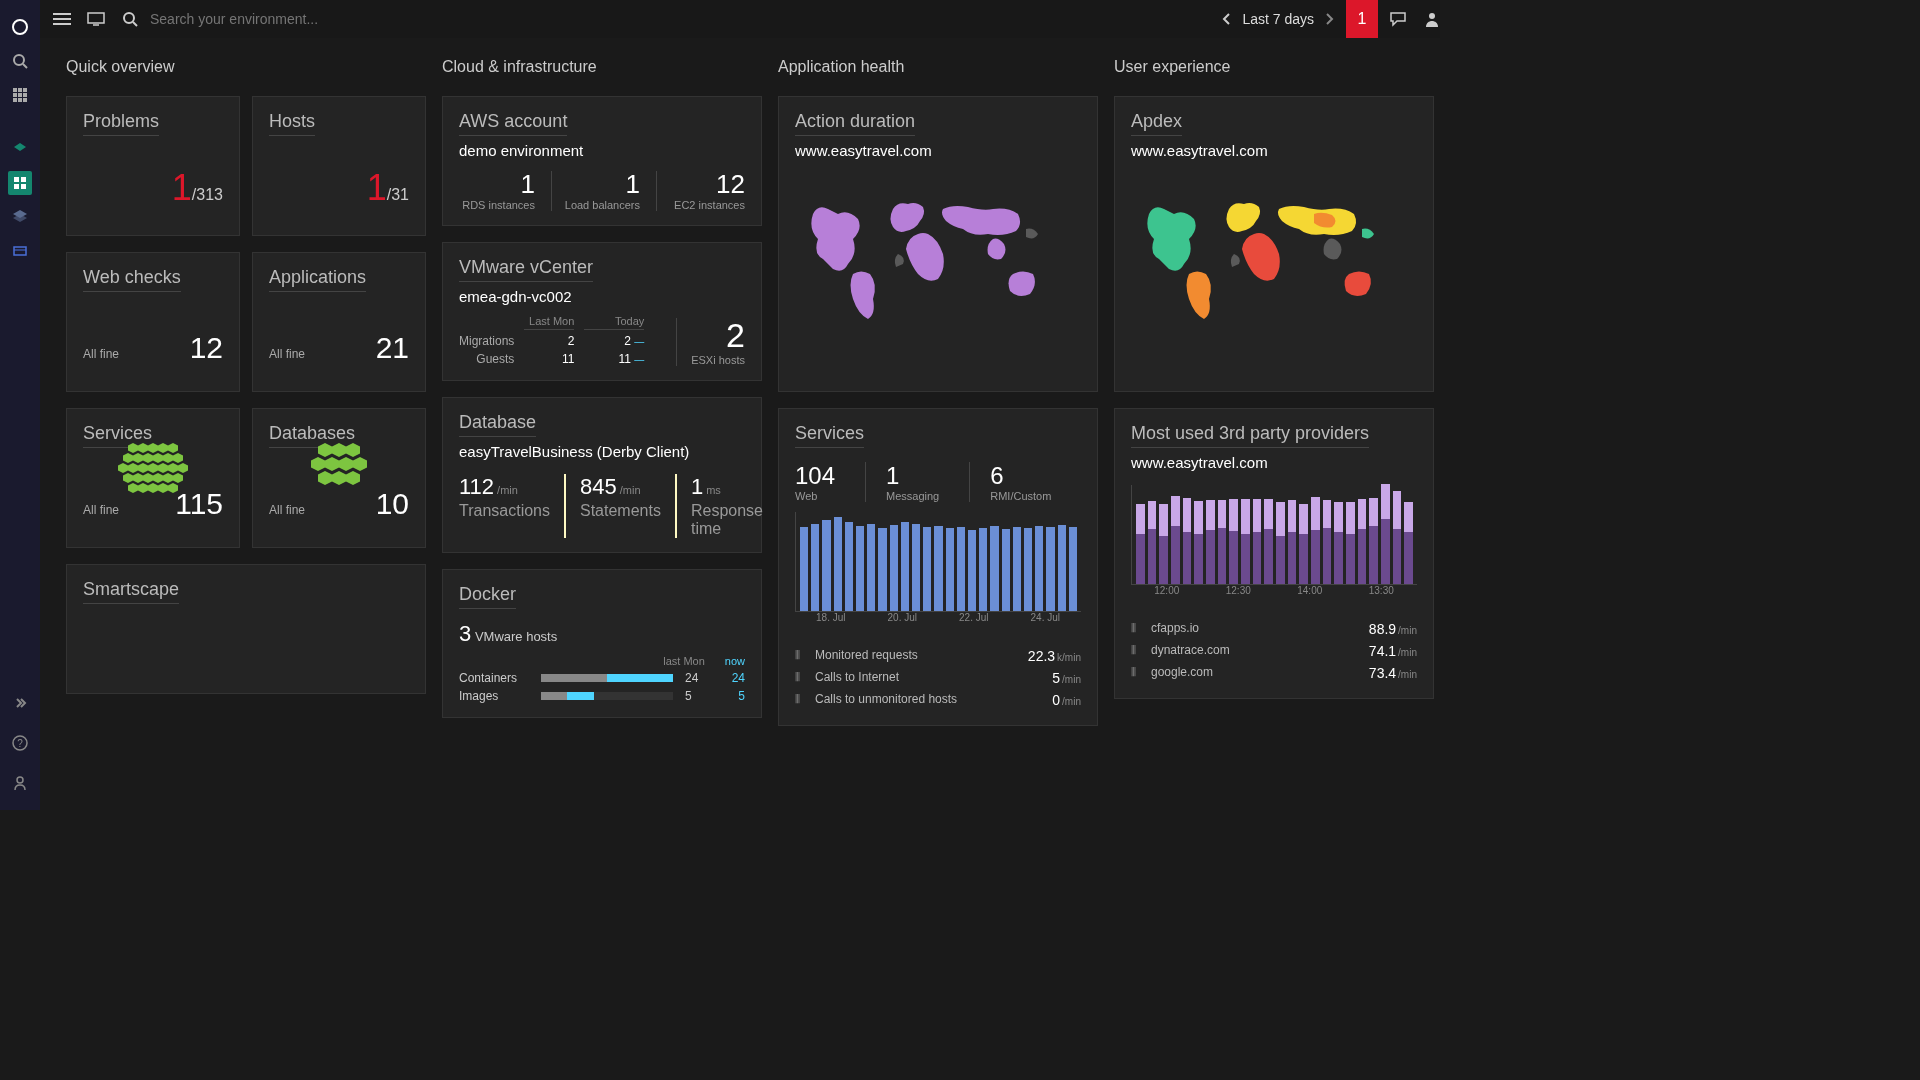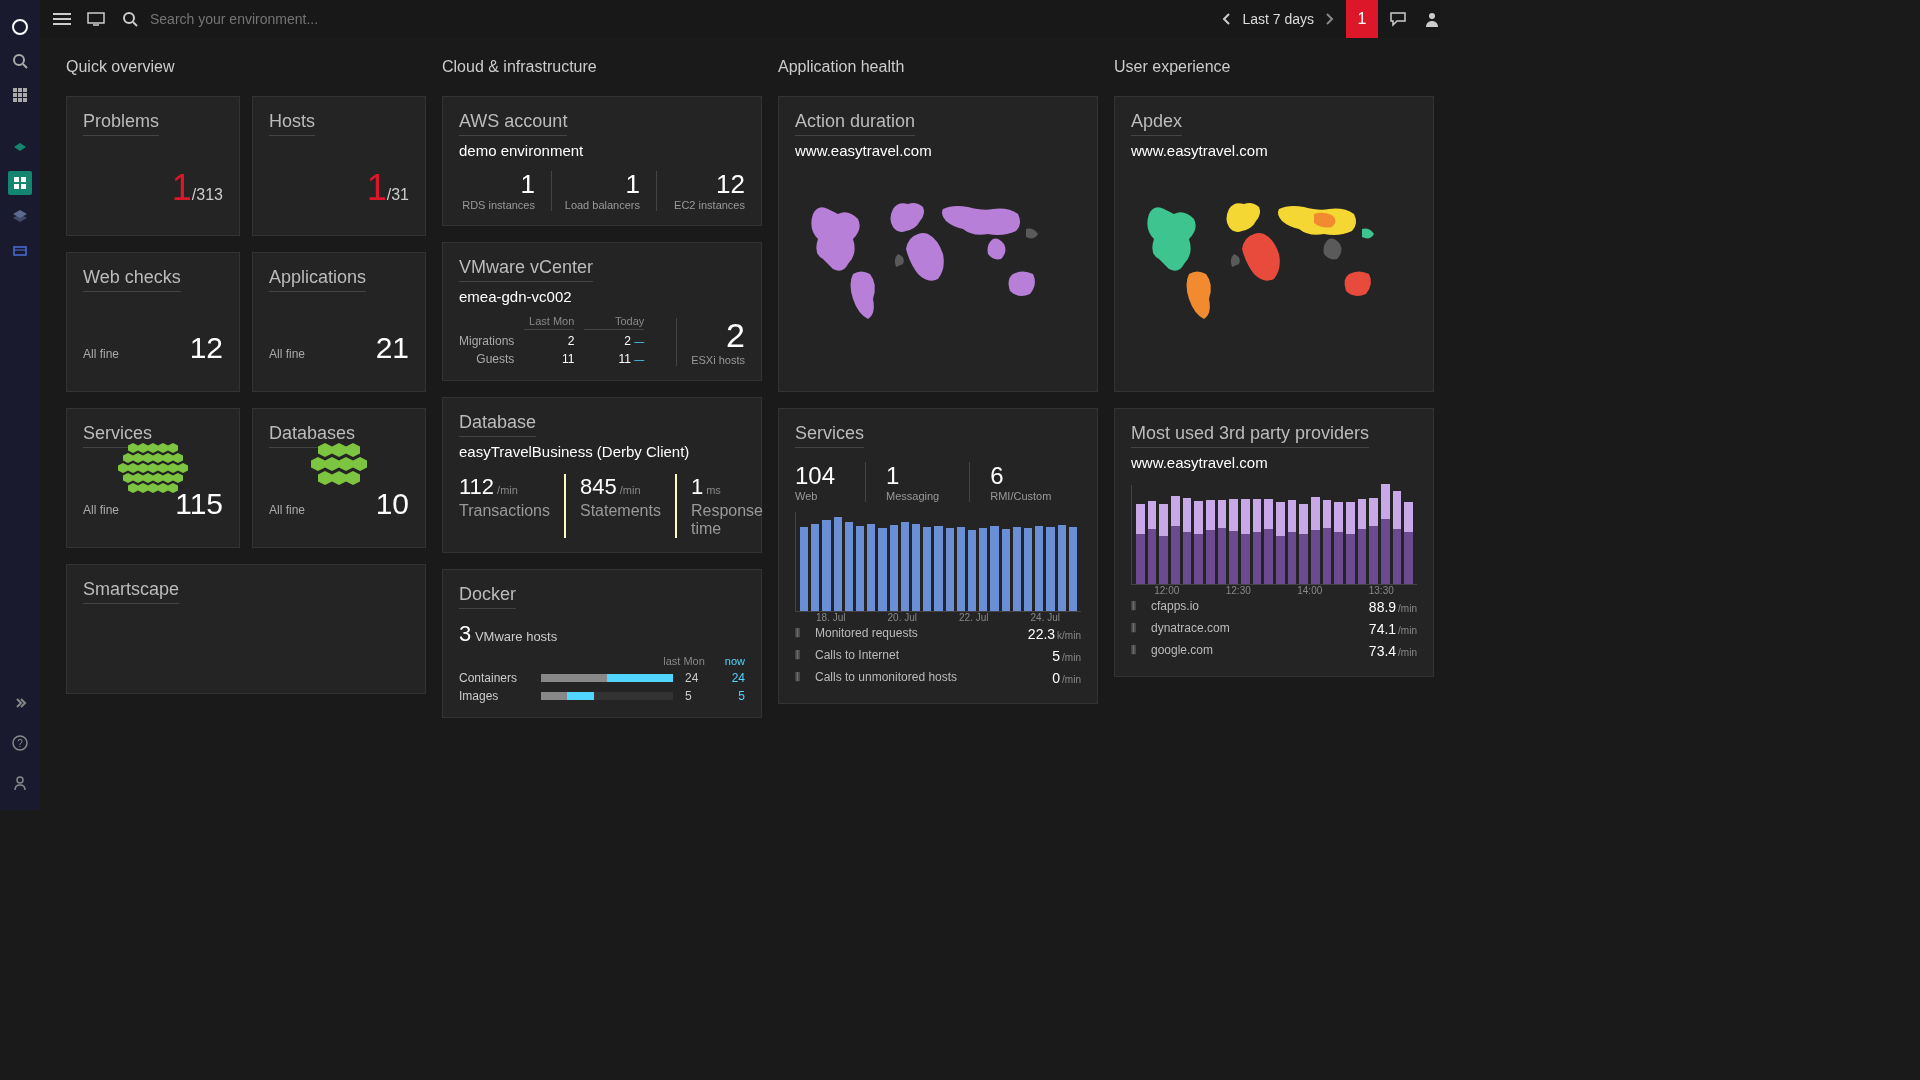--- a/index.html
+++ b/index.html
@@ -105,21 +105,21 @@
 .svc-metrics { display:flex; gap:30px; margin:8px 0 10px;}
 .svc-cell .v { font-size:24px; color:#fff; font-weight:300;}
 .svc-cell .l { font-size:11px; color:#999;}
 .bar-chart { height:100px; display:flex; align-items:flex-end; gap:3px; border-left:1px solid #444; border-bottom:1px solid #444; padding:0 4px;}
 .bar-chart .bar { flex:1; background:#6b8fd6;}
 .bar-chart.stacked .bar { display:flex; flex-direction:column-reverse;}
 .bar-chart.stacked .seg1 { background:#6b4a8f;}
 .bar-chart.stacked .seg2 { background:#c9a8e8;}
 .x-axis { display:flex; font-size:10px; color:#888; }
 .x-axis span{flex:1; text-align:center;}
-.svc-list { margin-top:0;}
+.svc-list { margin-top:22px;}
 .svc-list-row { display:flex; justify-content:space-between; font-size:12px; color:#bbb; padding:3px 0;}
 .svc-list-row .val { color:#fff; font-size:14px;}
 .svc-list-row .unit { color:#888; font-size:10px; margin-left:2px;}
 .svc-list-row .ico { width:14px; display:inline-block; color:#888; margin-right:6px;}
 .world-map { height:180px; display:flex; align-items:center; justify-content:center; margin-top:10px;}
 .smartscape-card { display:flex; align-items:center; justify-content:space-between;}
 .layers { width:90px; height:70px; position:relative; margin-top:8px;}
 .layer { position:absolute; width:80px; height:18px; transform:skewX(-40deg) scaleY(0.5); border:1px solid #666;}
 .layer.l1{top:0; background:#555;}
 .layer.l2{top:12px; background:#666;}

